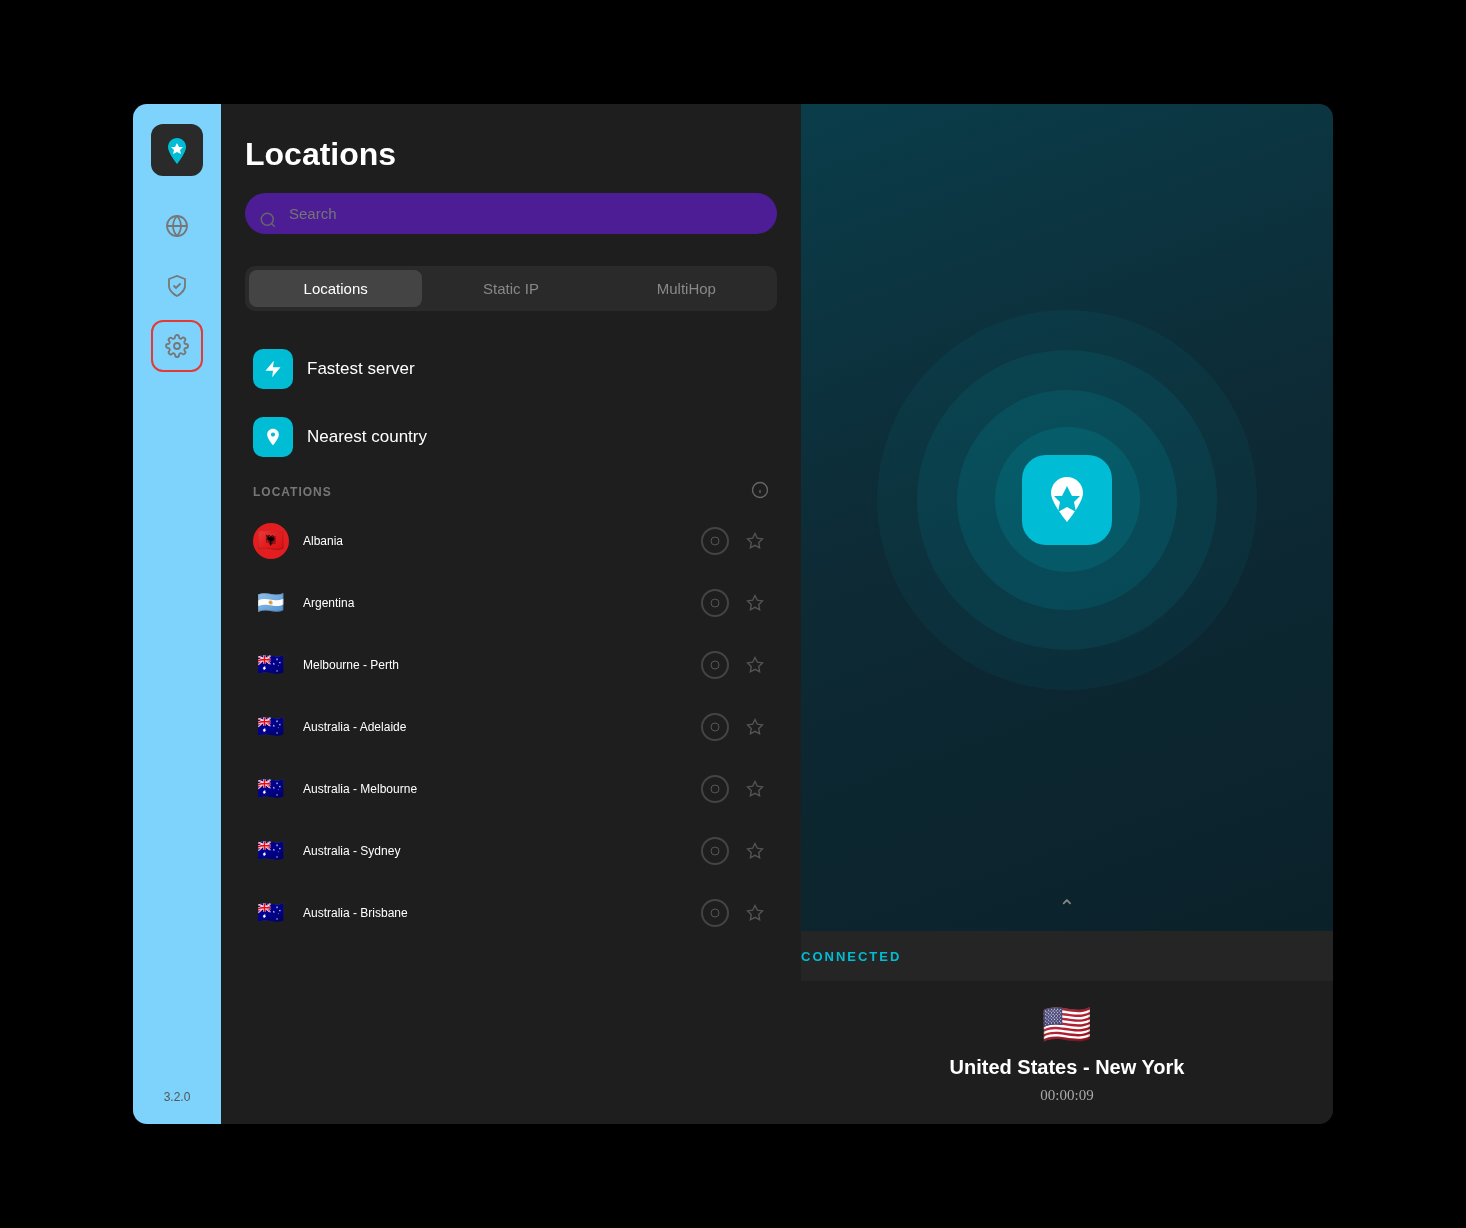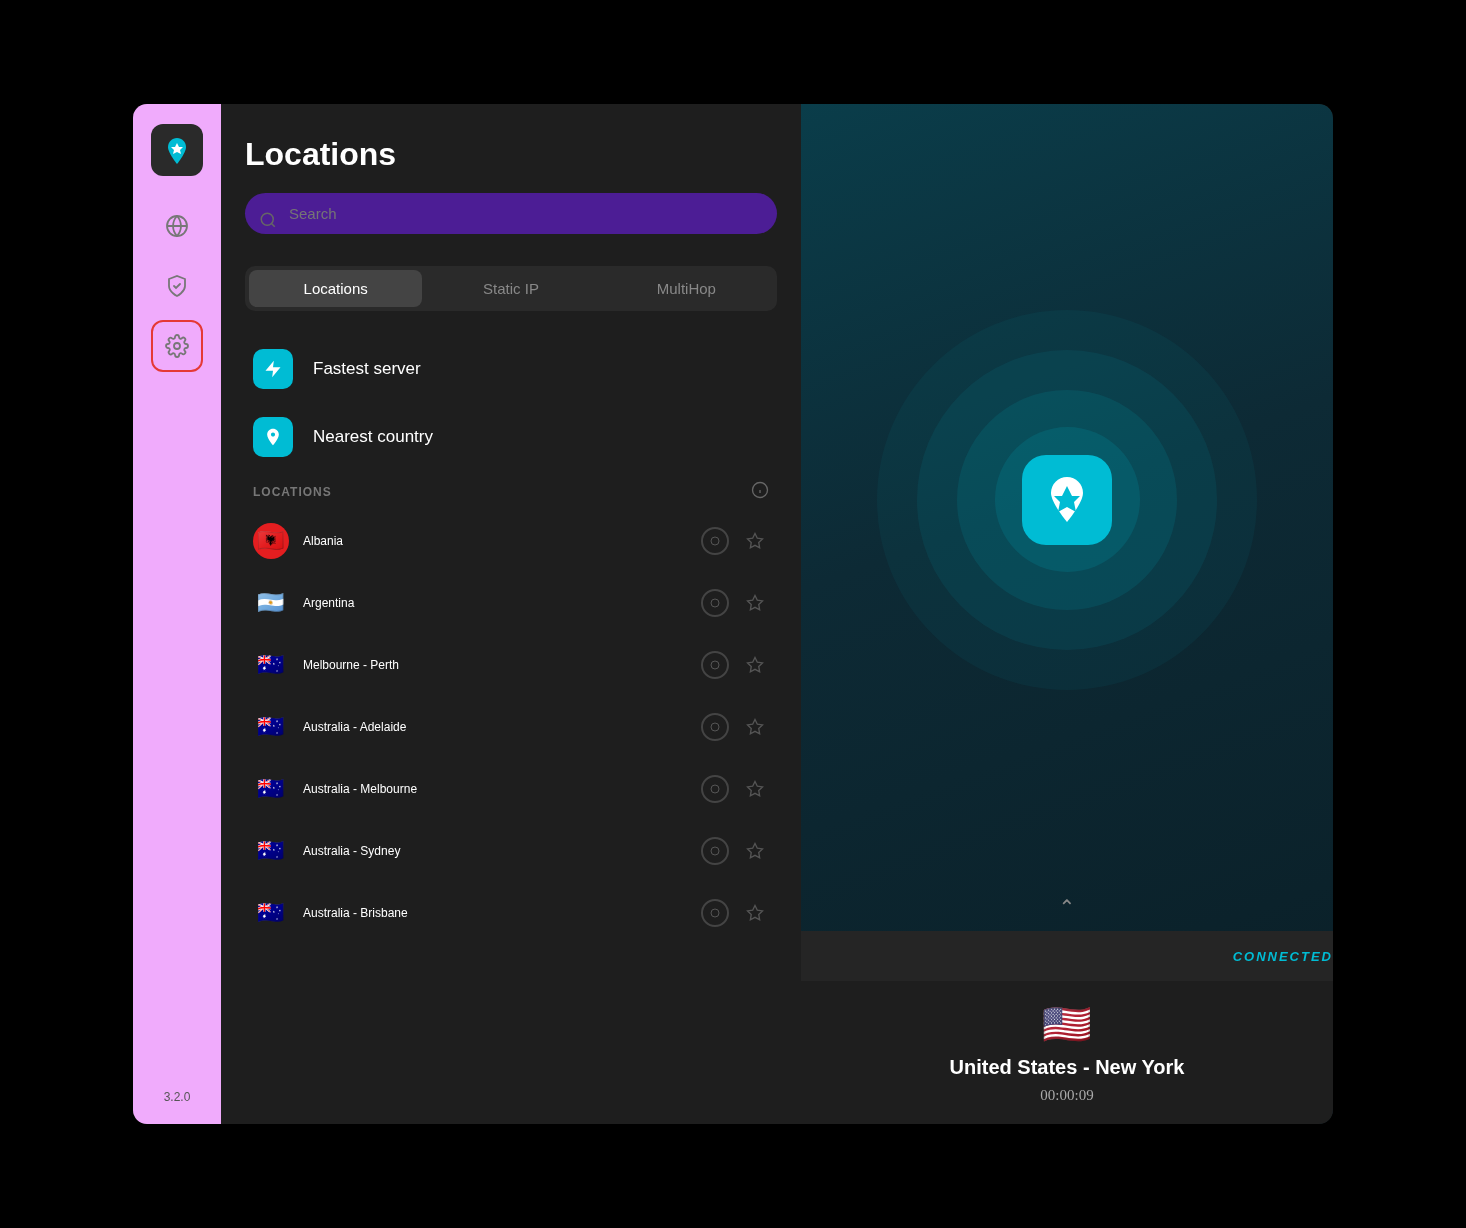--- a/index.html
+++ b/index.html
@@ -17,21 +17,21 @@
       height: 1020px;
       background: #1a1a1a;
       border-radius: 14px;
       display: flex;
       overflow: hidden;
       box-shadow: 0 20px 60px rgba(0,0,0,0.8);
     }
     
     .sidebar {
       width: 88px;
-      background: #f0abfc;
+      background: #7dd3fc;
       display: flex;
       flex-direction: column;
       align-items: center;
       padding: 20px 16px;
       gap: 8px;
     }
     .sidebar-logo {
       width: 52px;
       height: 52px;
       background: #2a2a2a;
@@ -123,21 +123,21 @@
       color: #888;
     }
     .tab.active {
       background: #444;
       color: #fff;
     }
     
     .special-item {
       display: flex;
       align-items: center;
-      gap: 20px;
+      gap: 14px;
       padding: 14px 8px;
       cursor: pointer;
       border-radius: 8px;
     }
     .special-icon {
       width: 40px;
       height: 40px;
       border-radius: 10px;
       background: #00bcd4;
       display: flex;
@@ -268,22 +268,21 @@
     .chevron-up {
       color: #888;
       font-size: 20px;
       margin-bottom: 8px;
       cursor: pointer;
     }
     .connected-bar {
       width: 100%;
       background: #252525;
       padding: 16px 0;
-      text-align: right;
-      font-style: italic;
+      text-align: left;
     }
     .connected-label {
       color: #00bcd4;
       font-size: 13px;
       font-weight: 700;
       letter-spacing: 2px;
     }
     .bottom-info {
       width: 100%;
       background: #1e1e1e;

